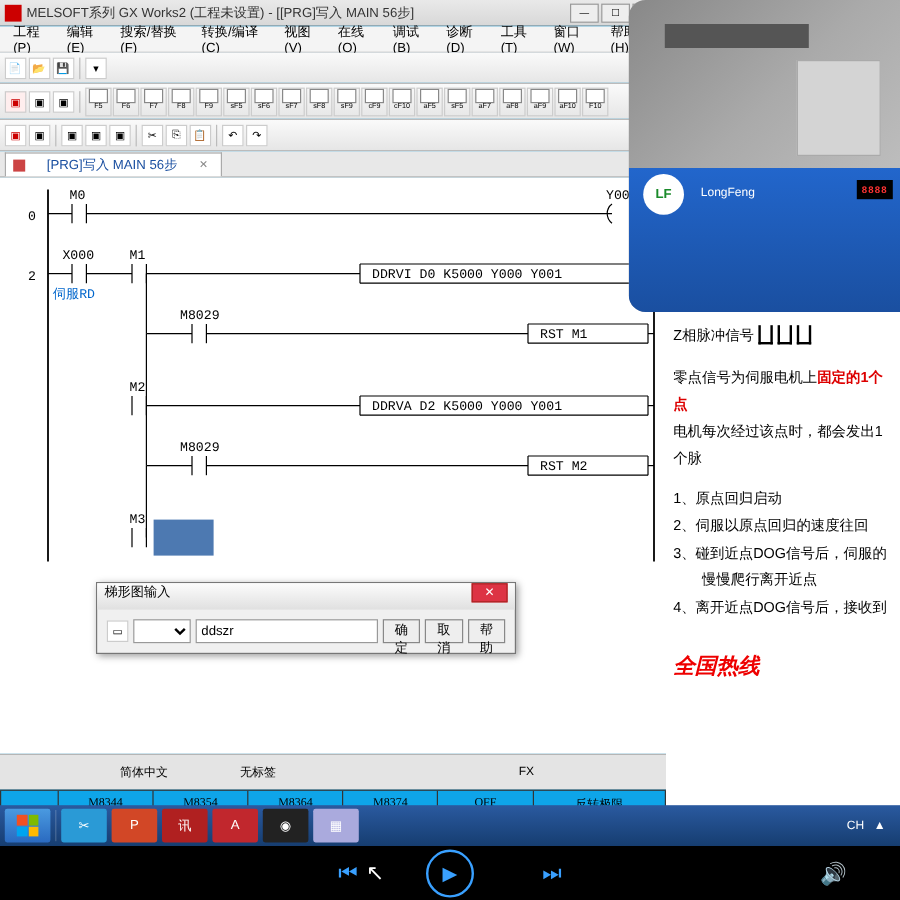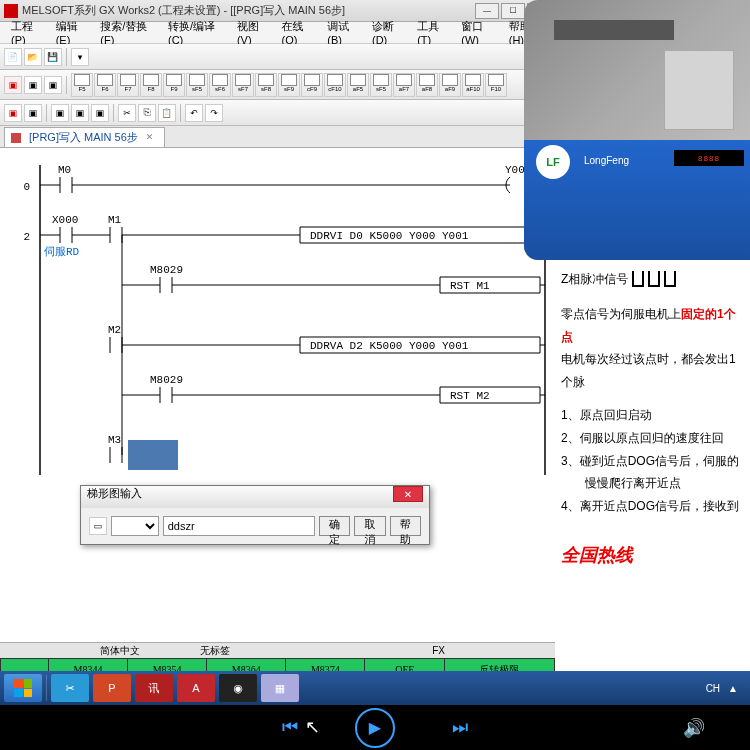--- a/index.html
+++ b/index.html
@@ -1,37 +1,37 @@
 <!DOCTYPE html>
 <html><head>
 <meta charset="utf-8">
 <style>
   * { margin: 0; padding: 0; box-sizing: border-box; font-family: "Microsoft YaHei", SimSun, sans-serif; }
   body { width: 750px; height: 750px; overflow: hidden; background: #000; position: relative; }
-  .app-window { position: absolute; top: 0; left: 0; width: 555px; height: 680px; background: #22c55e; display: flex; flex-direction: column; }
+  .app-window { position: absolute; top: 0; left: 0; width: 555px; height: 680px; background: #0ea5e9; display: flex; flex-direction: column; }
   .titlebar { height: 22px; background: linear-gradient(#e9e9e9,#d8d8d8); display: flex; align-items: center; padding: 0 4px; font-size: 11px; border-bottom: 1px solid #aaa; }
   .titlebar-icon { width: 14px; height: 14px; background: #c00; margin-right: 4px; }
   .titlebar-title { flex: 1; color: #333; }
   .win-btns { display: flex; gap: 2px; }
   .win-btn { width: 24px; height: 16px; border: 1px solid #999; background: #eee; font-size: 8px; display: flex; align-items: center; justify-content: center; }
   .menubar { height: 22px; background: #f4f4f4; display: flex; align-items: center; padding: 0 6px; font-size: 11px; gap: 0; border-bottom: 1px solid #ccc; }
   .menu-item { padding: 2px 5px; cursor: pointer; }
   .toolbar { height: 26px; background: linear-gradient(#fafafa,#e6e6e6); border-bottom: 1px solid #bbb; display: flex; align-items: center; padding: 0 4px; gap: 2px; }
   .tb-btn { width: 18px; height: 18px; border: 1px solid #ccc; background: #fff; font-size: 9px; display: flex; align-items: center; justify-content: center; }
   .tb-sep { width: 1px; height: 18px; background: #bbb; margin: 0 2px; }
   .toolbar.tb2 { height: 30px; flex-wrap: nowrap; overflow: hidden; }
   .fkey { width: 22px; height: 24px; display: flex; flex-direction: column; align-items: center; font-size: 6px; border: 1px solid #ccc; }
   .fkey-icon { width: 16px; height: 12px; background: #fff; border: 1px solid #888; }
   .tabstrip { height: 22px; background: #e8e8e8; display: flex; align-items: flex-end; padding: 0 4px; border-bottom: 1px solid #aaa; }
-  .doc-tab { height: 20px; background: #fff; border: 1px solid #aaa; border-bottom: none; padding: 2px 6px; font-size: 11px; color: #1a4fa0; display: flex; align-items: center; gap: 8px; }
+  .doc-tab { height: 20px; background: #fff; border: 1px solid #aaa; border-bottom: none; padding: 2px 6px; font-size: 11px; color: #1a4fa0; display: flex; align-items: center; gap: 18px; }
   .tab-close { width: 12px; height: 12px; font-size: 9px; color: #888; }
   .ladder-area { flex: 1; background: #fff; position: relative; overflow: hidden; font-family: "Courier New", monospace; font-size: 11px; }
   .ladder-svg { width: 100%; height: 100%; }
   .ladder-svg text { font-family: "Courier New", monospace; font-size: 11px; }
-  .statusbar { height: 16px; background: #e4e4e4; border-top: 1px solid #aaa; display: flex; align-items: center; font-size: 10px; padding: 0 100px; gap: 60px; }
+  .statusbar { height: 30px; background: #e4e4e4; border-top: 1px solid #aaa; display: flex; align-items: center; font-size: 10px; padding: 0 100px; gap: 60px; }
   .statusbar-right { margin-left: auto; padding-right: 10px; }
   .bottom-grid { height: 22px; border-top: 1px solid #333; display: flex; }
   .bottom-cell { flex: 1; border-right: 1px solid #333; font-size: 10px; display: flex; align-items: center; justify-content: center; font-family: Liberation Serif, serif; }
   
   .dialog { position: absolute; left: 80px; top: 485px; width: 350px; background: #f0f0f0; border: 1px solid #777; box-shadow: 2px 2px 6px rgba(0,0,0,.4); }
   .dlg-title { height: 22px; background: linear-gradient(#fcfcfc,#e0e0e0); display: flex; padding: 0 6px; font-size: 11px; }
   .dlg-close { margin-left: auto; width: 30px; height: 16px; background: #d34; color: #fff; display: flex; align-items: center; justify-content: center; font-size: 10px; border: 1px solid #a22; }
   .dlg-body { padding: 8px; display: flex; align-items: center; gap: 4px; }
   .dlg-body select, .dlg-body input { font-size: 11px; height: 20px; border: 1px solid #999; background: #fff; }
   .dlg-body input.txt { flex: 1; padding: 0 4px; }
@@ -40,21 +40,21 @@
   .right-panel { position: absolute; top: 260px; left: 555px; width: 195px; height: 420px; background: #fff; padding: 8px 6px; font-size: 12px; line-height: 1.9; }
   .right-panel .hl { color: #d00; font-weight: bold; }
   .right-panel .red-big { color: #e00; font-size: 18px; font-weight: bold; margin-top: 20px; font-style: italic; }
   .pulse-row { display: flex; align-items: center; gap: 4px; margin-bottom: 12px; }
   .pulse-sq { width: 12px; height: 16px; border: 2px solid #000; border-top: none; display: inline-block; }
   
   .camera { position: absolute; top: 0; left: 524px; width: 240px; height: 260px; background: linear-gradient(135deg,#888 0%,#aaa 40%,#ccc 100%); overflow: hidden; border-radius: 14px; }
   .camera .bench { position: absolute; top: 140px; left: 0; right: 0; bottom: 0; background: linear-gradient(#2266cc,#1a4fa0); }
   .camera .label { position: absolute; top: 155px; left: 60px; color: #fff; font-size: 10px; }
   .camera .logo { position: absolute; top: 145px; left: 12px; width: 34px; height: 34px; border-radius: 50%; background: #fff; color: #1a8a2a; font-weight: bold; font-size: 11px; display: flex; align-items: center; justify-content: center; }
-  .camera .led { position: absolute; top: 150px; right: 20px; width: 70px; height: 16px; background: #000; display: flex; align-items: center; justify-content: center; color: #f33; font-size: 8px; letter-spacing: 1px; }
+  .camera .led { position: absolute; top: 150px; right: 20px; width: 30px; height: 16px; background: #000; display: flex; align-items: center; justify-content: center; color: #f33; font-size: 8px; letter-spacing: 1px; font-weight: bold; }
   .camera .stand { position: absolute; top: 50px; left: 140px; width: 70px; height: 80px; background: #d4d4d4; border: 1px solid #aaa; }
   .camera .rail { position: absolute; top: 20px; left: 30px; width: 120px; height: 20px; background: #555; }
   
   .taskbar { position: absolute; left: 0; bottom: 45px; width: 750px; height: 34px; background: linear-gradient(#2a5aa0,#163d70); display: flex; align-items: center; padding: 0 4px; gap: 4px; }
   .start-btn { width: 38px; height: 28px; background: linear-gradient(#4a9ae0,#2a6ac0); border-radius: 2px; display: flex; align-items: center; justify-content: center; }
   .win-logo { width: 18px; height: 18px; display: grid; grid-template-columns: 1fr 1fr; grid-template-rows: 1fr 1fr; gap: 1px; }
   .win-logo span:nth-child(1){background:#f25022}.win-logo span:nth-child(2){background:#7fba00}.win-logo span:nth-child(3){background:#00a4ef}.win-logo span:nth-child(4){background:#ffb900}
   .task-icon { width: 38px; height: 28px; border-radius: 2px; display: flex; align-items: center; justify-content: center; font-size: 11px; color: #fff; }
   .task-sep { width: 1px; height: 26px; background: rgba(255,255,255,.2); }
   .tray { margin-left: auto; display: flex; align-items: center; gap: 8px; color: #fff; font-size: 10px; padding-right: 8px; }

